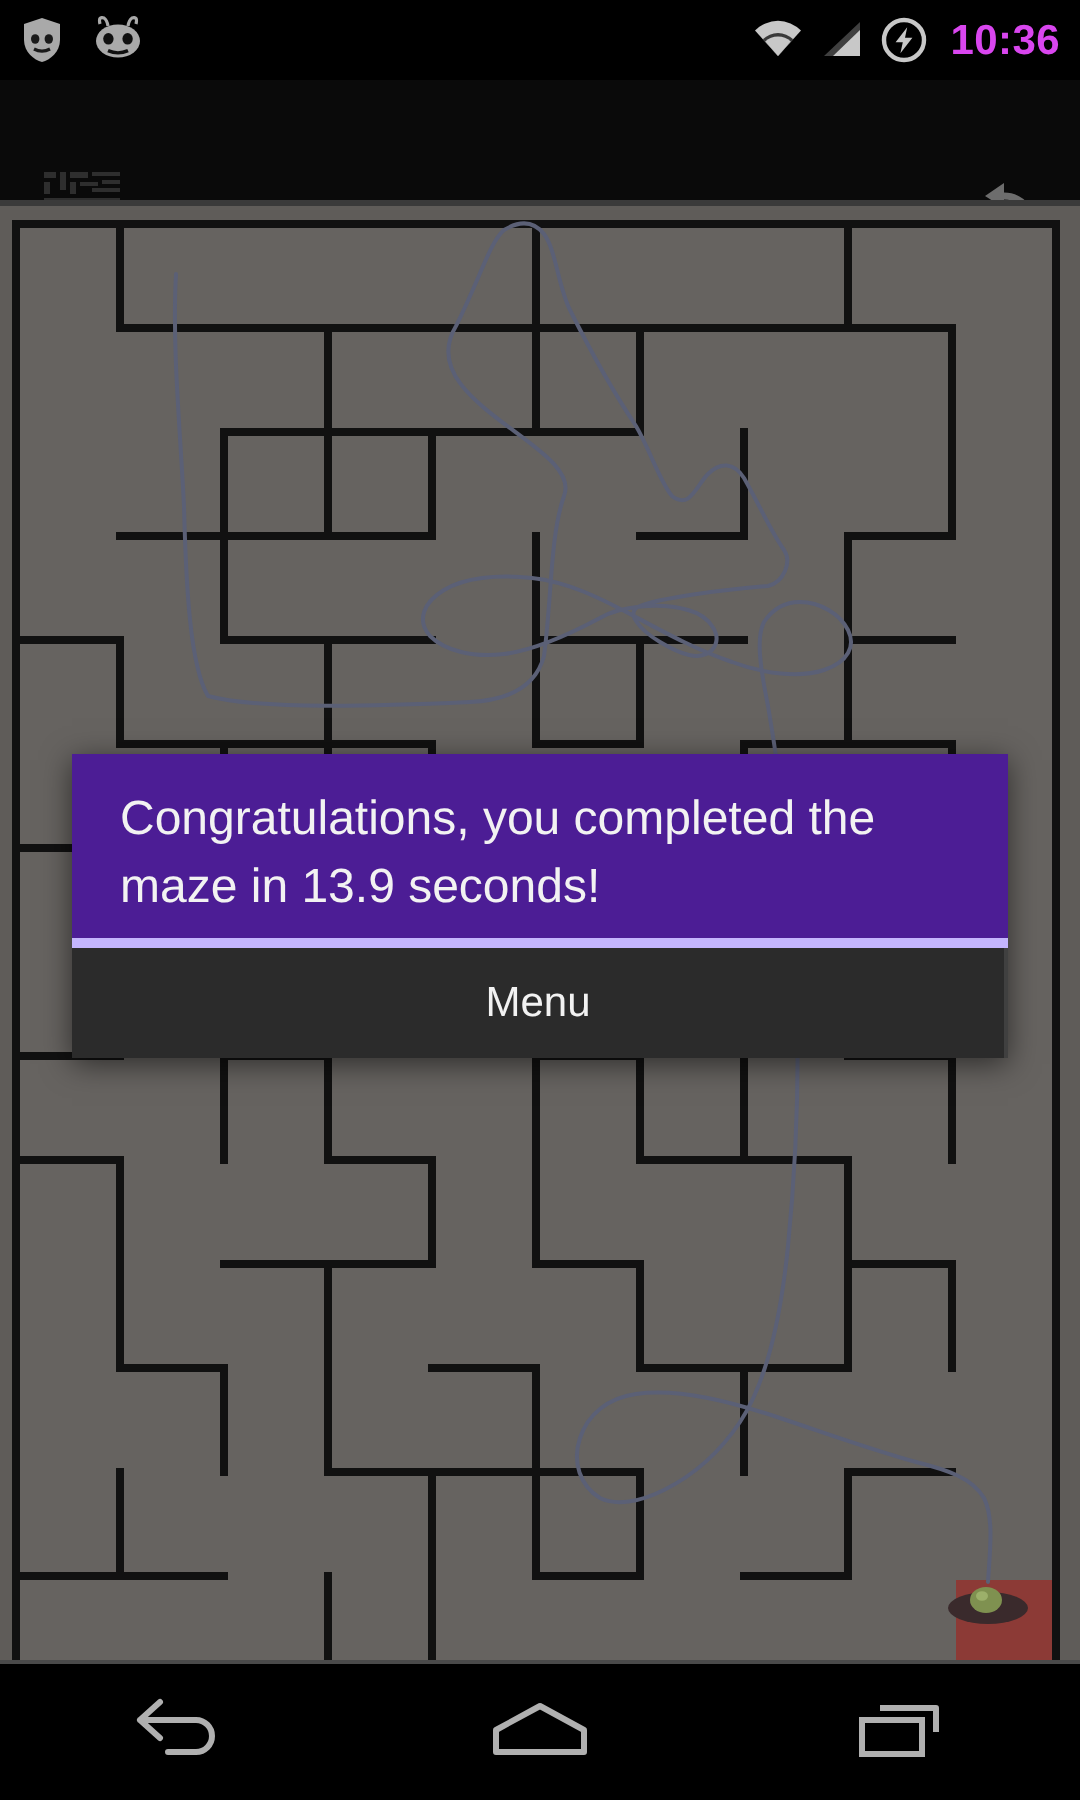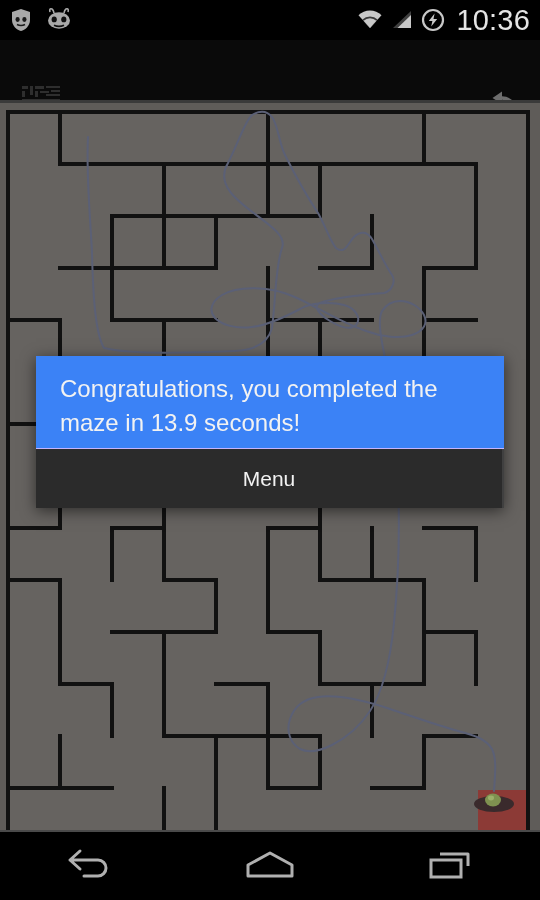--- a/index.html
+++ b/index.html
@@ -13,22 +13,22 @@
 
   
   #status-bar {
     position:absolute; left:0; top:0; width:540px; height:40px;
     background:#000;
   }
   #status-left { position:absolute; left:10px; top:0; height:40px; display:flex; align-items:center; gap:12px; }
   #status-right { position:absolute; right:10px; top:0; height:40px; display:flex; align-items:center; gap:8px; }
   .sicon { display:block; }
   #clock {
-    color:#e5e5e5; font-size:29px; letter-spacing:0.2px; line-height:1;
-    font-family:"Liberation Sans", sans-serif; padding-left:3px;
+    color:#d946ef; font-size:21px; letter-spacing:0.2px; line-height:1;
+    font-family:"Liberation Sans", sans-serif; padding-left:3px;font-weight:bold;
   }
 
   
   #action-bar {
     position:absolute; left:0; top:40px; width:540px; height:62px;
     background:#0a0a0a;
   }
   #action-bar-divider {
     position:absolute; left:0; top:100px; width:540px; height:3px;
     background:#3a3a3a;
@@ -50,31 +50,31 @@
 
   
   #maze-board {
     position:absolute; left:0; top:103px; width:540px; height:727px;
     background:#5f5c59;
   }
   #maze-svg { position:absolute; left:0; top:0; }
 
   
   #dialog {
-    position:absolute; left:36px; top:356px; width:468px; height:152px;
-    background:#3b82f6;
+    position:absolute; left:36px; top:377px; width:468px; height:152px;
+    background:#4c1d95;
     box-shadow:0 3px 14px rgba(0,0,0,.55);
   }
   #dialog-message {
     position:absolute; left:24px; top:16px; width:420px;
     color:#f2f2f2; font-size:24px; line-height:34px; font-weight:400;
   }
   #dialog-buttons {
     position:absolute; left:0; bottom:0; width:468px; height:60px;
-    display:flex; border-top:1px solid #c4b5fd;
+    display:flex; border-top:5px solid #c4b5fd;
   }
   .dlg-btn {
     flex:1; display:flex; align-items:center; justify-content:center;
     color:#f2f2f2; font-size:21px; background:#2b2b2b;
     border:none; font-family:"Liberation Sans", sans-serif;
   }
   .dlg-sep { width:1px; background:#404040; }
 
   
   #nav-bar {

